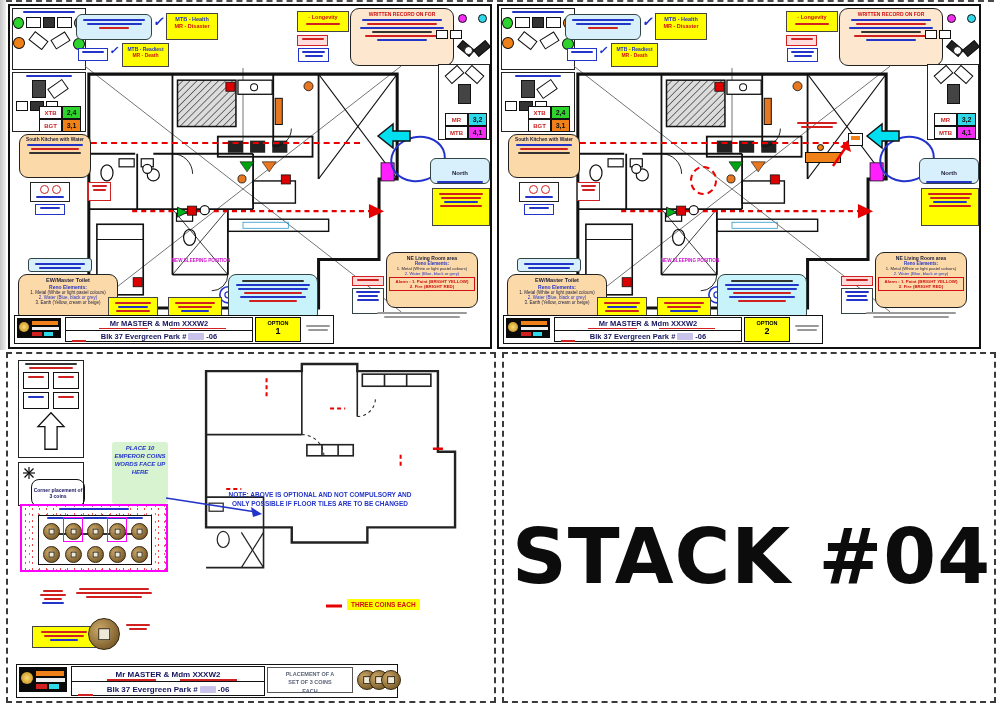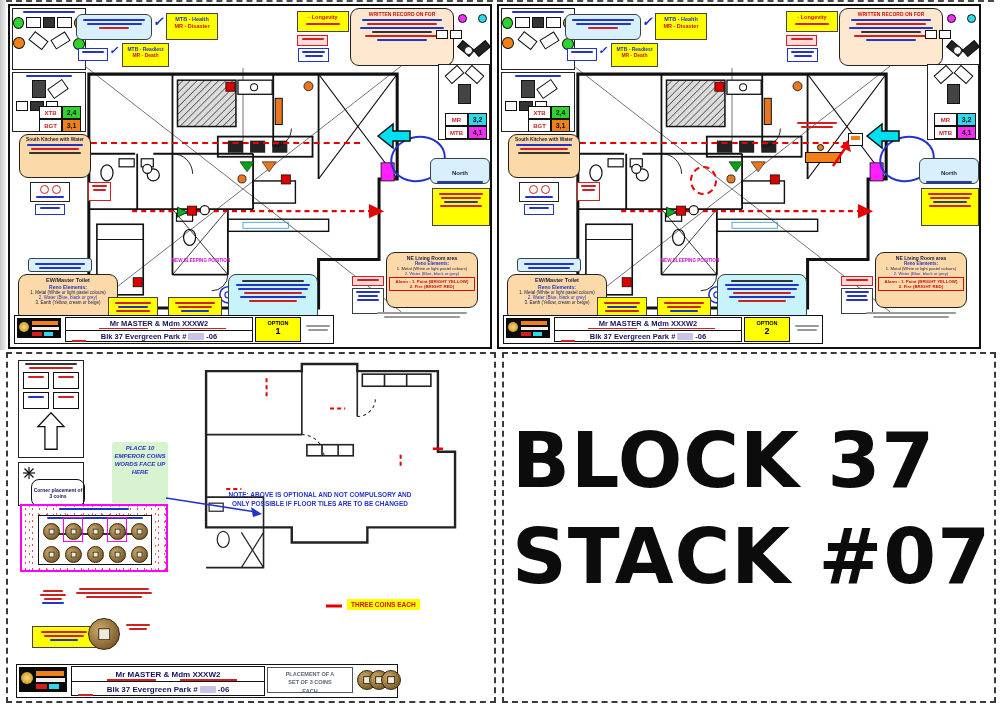--- a/index.html
+++ b/index.html
@@ -767,17 +767,16 @@
       </div>
       <div class="abs" style="left:340px;top:4px;width:40px;height:24px;">
         <span class="coin" style="left:0;top:1px;width:18px;height:18px;"></span>
         <span class="coin" style="left:12px;top:1px;width:18px;height:18px;"></span>
         <span class="coin" style="left:24px;top:1px;width:18px;height:18px;"></span>
       </div>
     </div>
   </section>
 
   <section class="dashpanel" style="left:502px;top:352px;width:494px;height:351px;">
-    <div class="abs" style="left:8px;top:62px;font-family:'DejaVu Sans',sans-serif;font-weight:bold;font-size:76px;letter-spacing:1px;color:#0c0c0c;white-space:nowrap;">BLOCK 37</div>
-    <div class="abs" style="left:8px;top:158px;font-family:'DejaVu Sans',sans-serif;font-weight:bold;font-size:76px;letter-spacing:1px;color:#0c0c0c;white-space:nowrap;">STACK #07</div>
+    <div class="abs" style="left:8px;top:158px;font-family:'DejaVu Sans',sans-serif;font-weight:bold;font-size:76px;letter-spacing:1px;color:#0c0c0c;white-space:nowrap;">STACK #04</div>
   </section>
 
 </div>
 
 </body></html>

